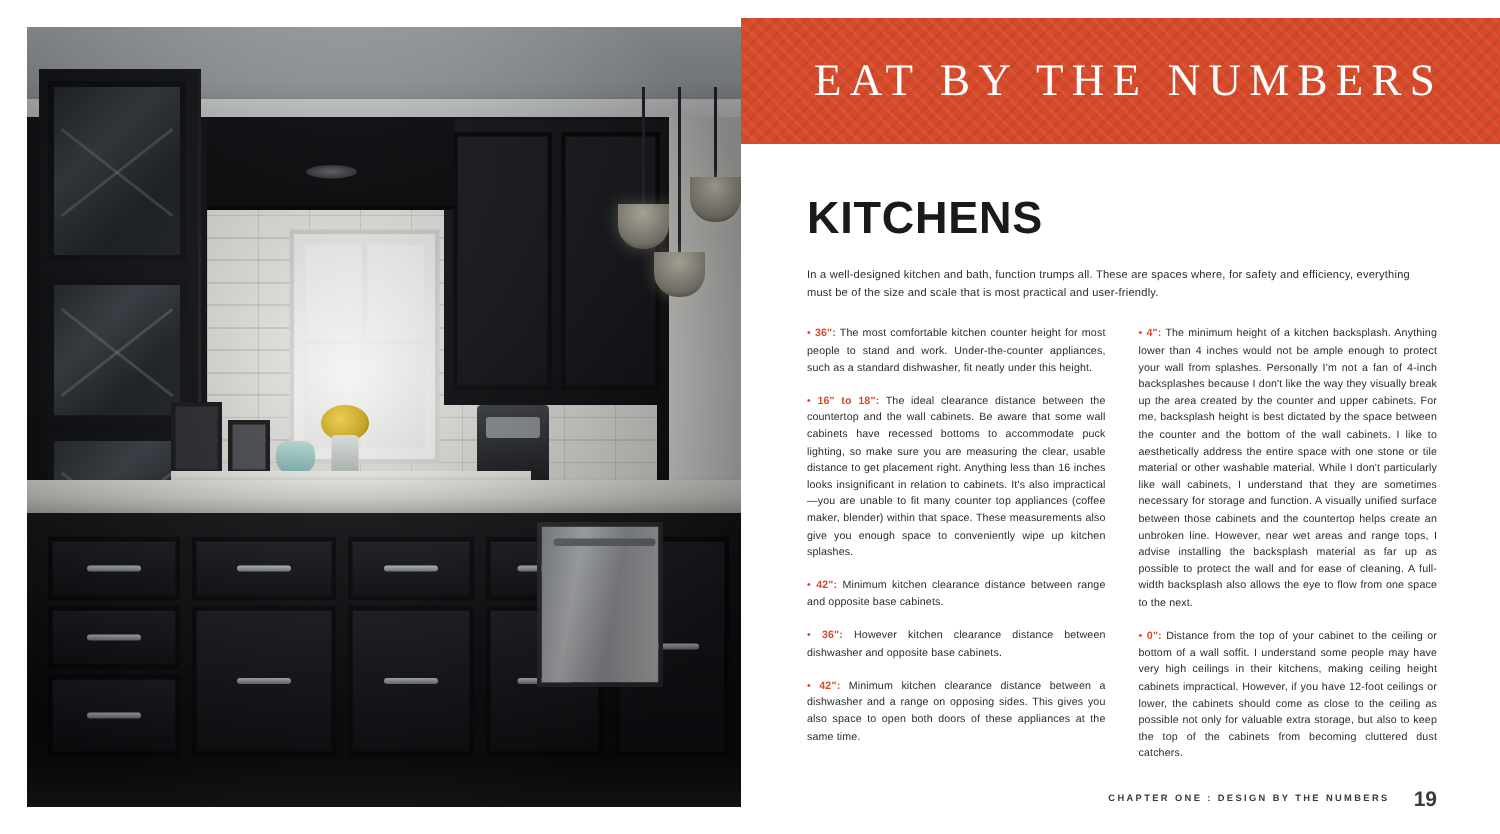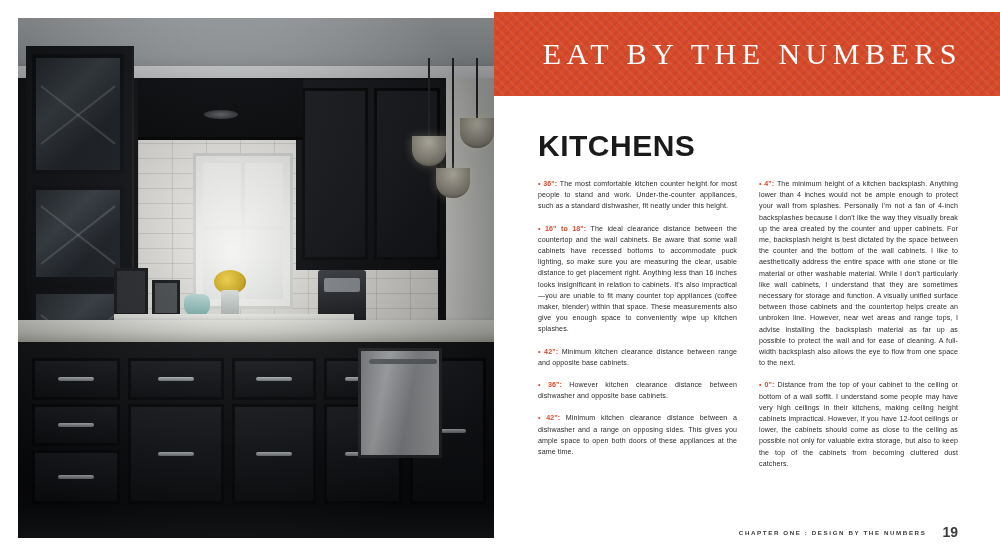--- a/index.html
+++ b/index.html
@@ -382,20 +382,21 @@
   </div>
 
   <div class="rightpage">
 
     <div class="banner">
       <div class="banner-title">EAT BY THE NUMBERS</div>
     </div>
 
     <div class="content">
       <div class="sec-title">KITCHENS</div>
+      <div class="intro">In a well-designed kitchen and bath, function trumps all. These are spaces where, for safety and efficiency, everything must be of the size and scale that is most practical and user-friendly.</div>
 
       <div class="cols">
 
         <div class="col">
           <div class="item">
             <div class="itext">
               <span class="lead">• 36":</span><span> The most comfortable kitchen counter height for most people to stand and work. Under-the-counter appliances, such as a standard dishwasher, fit neatly under this height.</span>
             </div>
           </div>
           <div class="item">
@@ -408,21 +409,21 @@
               <span class="lead">• 42":</span><span> Minimum kitchen clearance distance between range and opposite base cabinets.</span>
             </div>
           </div>
           <div class="item">
             <div class="itext">
               <span class="lead">• 36":</span><span> However kitchen clearance distance between dishwasher and opposite base cabinets.</span>
             </div>
           </div>
           <div class="item">
             <div class="itext">
-              <span class="lead">• 42":</span><span> Minimum kitchen clearance distance between a dishwasher and a range on opposing sides. This gives you ample space to open both doors of these appliances at the same time.</span>
+              <span class="lead">• 42":</span><span> Minimum kitchen clearance distance between a dishwasher and a range on opposing sides. This gives you also space to open both doors of these appliances at the same time.</span>
             </div>
           </div>
         </div>
 
         <div class="col">
           <div class="item">
             <div class="itext">
               <span class="lead">• 4":</span><span> The minimum height of a kitchen backsplash. Anything lower than 4 inches would not be ample enough to protect your wall from splashes. Personally I'm not a fan of 4-inch backsplashes because I don't like the way they visually break up the area created by the counter and upper cabinets. For me, backsplash height is best dictated by the space between the counter and the bottom of the wall cabinets. I like to aesthetically address the entire space with one stone or tile material or other washable material. While I don't particularly like wall cabinets, I understand that they are sometimes necessary for storage and function. A visually unified surface between those cabinets and the countertop helps create an unbroken line. However, near wet areas and range tops, I advise installing the backsplash material as far up as possible to protect the wall and for ease of cleaning. A full-width backsplash also allows the eye to flow from one space to the next.</span>
             </div>
           </div>

